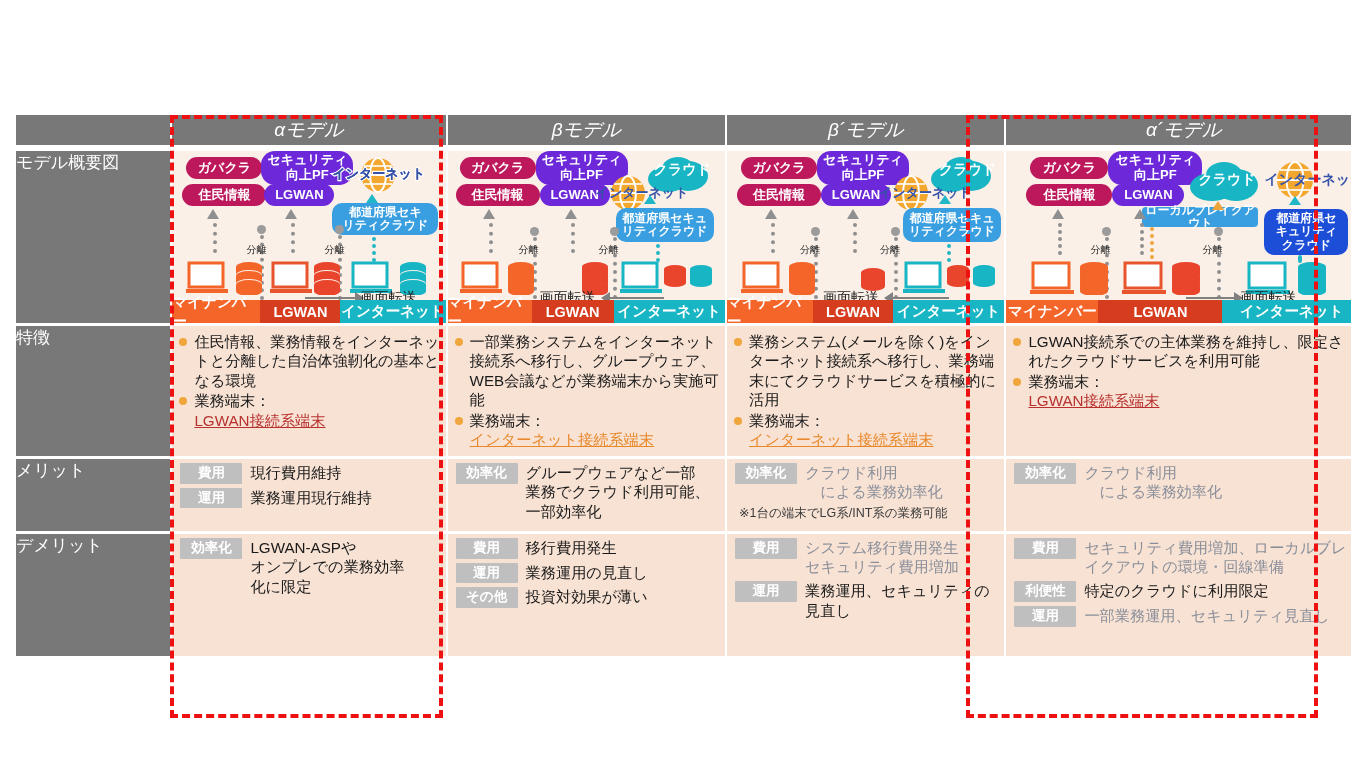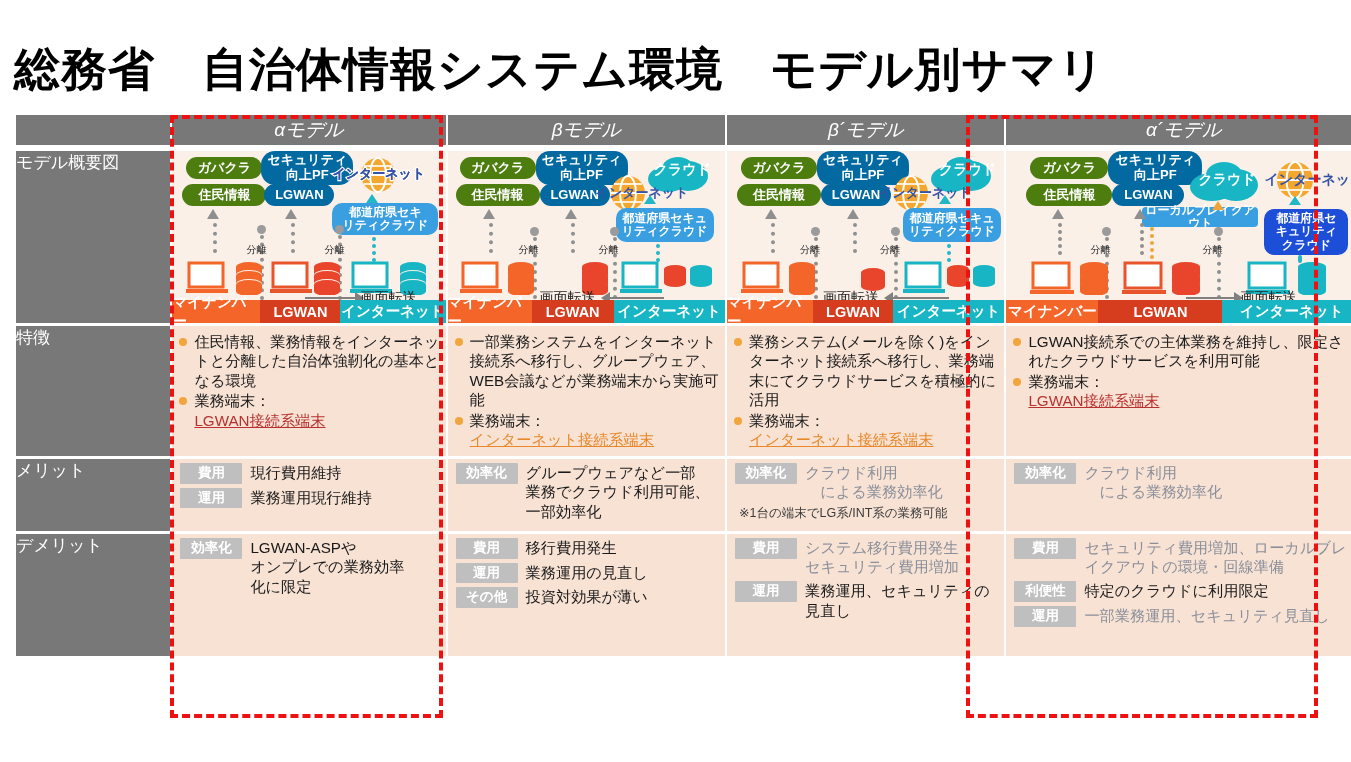--- a/index.html
+++ b/index.html
@@ -61,22 +61,22 @@
   
   .redframe{position:absolute;border:4px dashed #ee1111;pointer-events:none;z-index:40;}
 
   
   .diagram{position:relative;height:172px;}
   .pill{
     position:absolute;border-radius:14px;color:#fff;text-align:center;
     font-weight:bold;line-height:1.12;display:flex;align-items:center;
     justify-content:center;
   }
-  .p-org{background:#4d7c0f;}
-  .p-dred{background:#0369a1;text-align:right;}
+  .p-org{background:#be185d;}
+  .p-dred{background:#6d28d9;text-align:right;}
   .p-blue{background:#3a9fe0;color:#fff;}
   .p-cyan{background:#1d4ed8;}
   .dot{position:absolute;width:9px;height:9px;border-radius:50%;background:#9b9b9b;}
   .vdash{position:absolute;width:0;border-left:4px dotted #8f8f8f;}
   .vdash.cy{border-left-color:#21b7c6;}
   .vdash.or{border-left-color:#eda43c;}
   .seplbl{position:absolute;font-size:10px;color:#222;font-weight:normal;white-space:nowrap;}
   .barrow{position:absolute;left:0;bottom:0;display:flex;width:100%;height:23px;}
   .bar{color:#fff;font-weight:bold;font-size:14.5px;display:flex;align-items:center;justify-content:center;}
   .b1{background:#f4652a;}
@@ -85,21 +85,20 @@
   .xfer{position:absolute;font-size:14px;color:#222;white-space:nowrap;}
   .arrowline{position:absolute;height:2px;background:#808080;}
   .arrowhead{position:absolute;width:0;height:0;}
   .uparrow{position:absolute;width:0;height:0;border-left:6px solid transparent;border-right:6px solid transparent;}
 </style>
 </head>
 <body>
 
 <div class="page">
 
-  <div class="title">総務省　自治体情報システム環境　モデル別サマリ</div>
 
   <table class="tbl">
 
     <tbody>
         <tr>
       <td class="colhead" style="background:#787878;width:148px;"></td>
       <td class="vsep"></td>
       <td class="colhead" style="width:262px;">αモデル</td>
       <td class="vsep"></td>
       <td class="colhead" style="width:266px;">βモデル</td>

